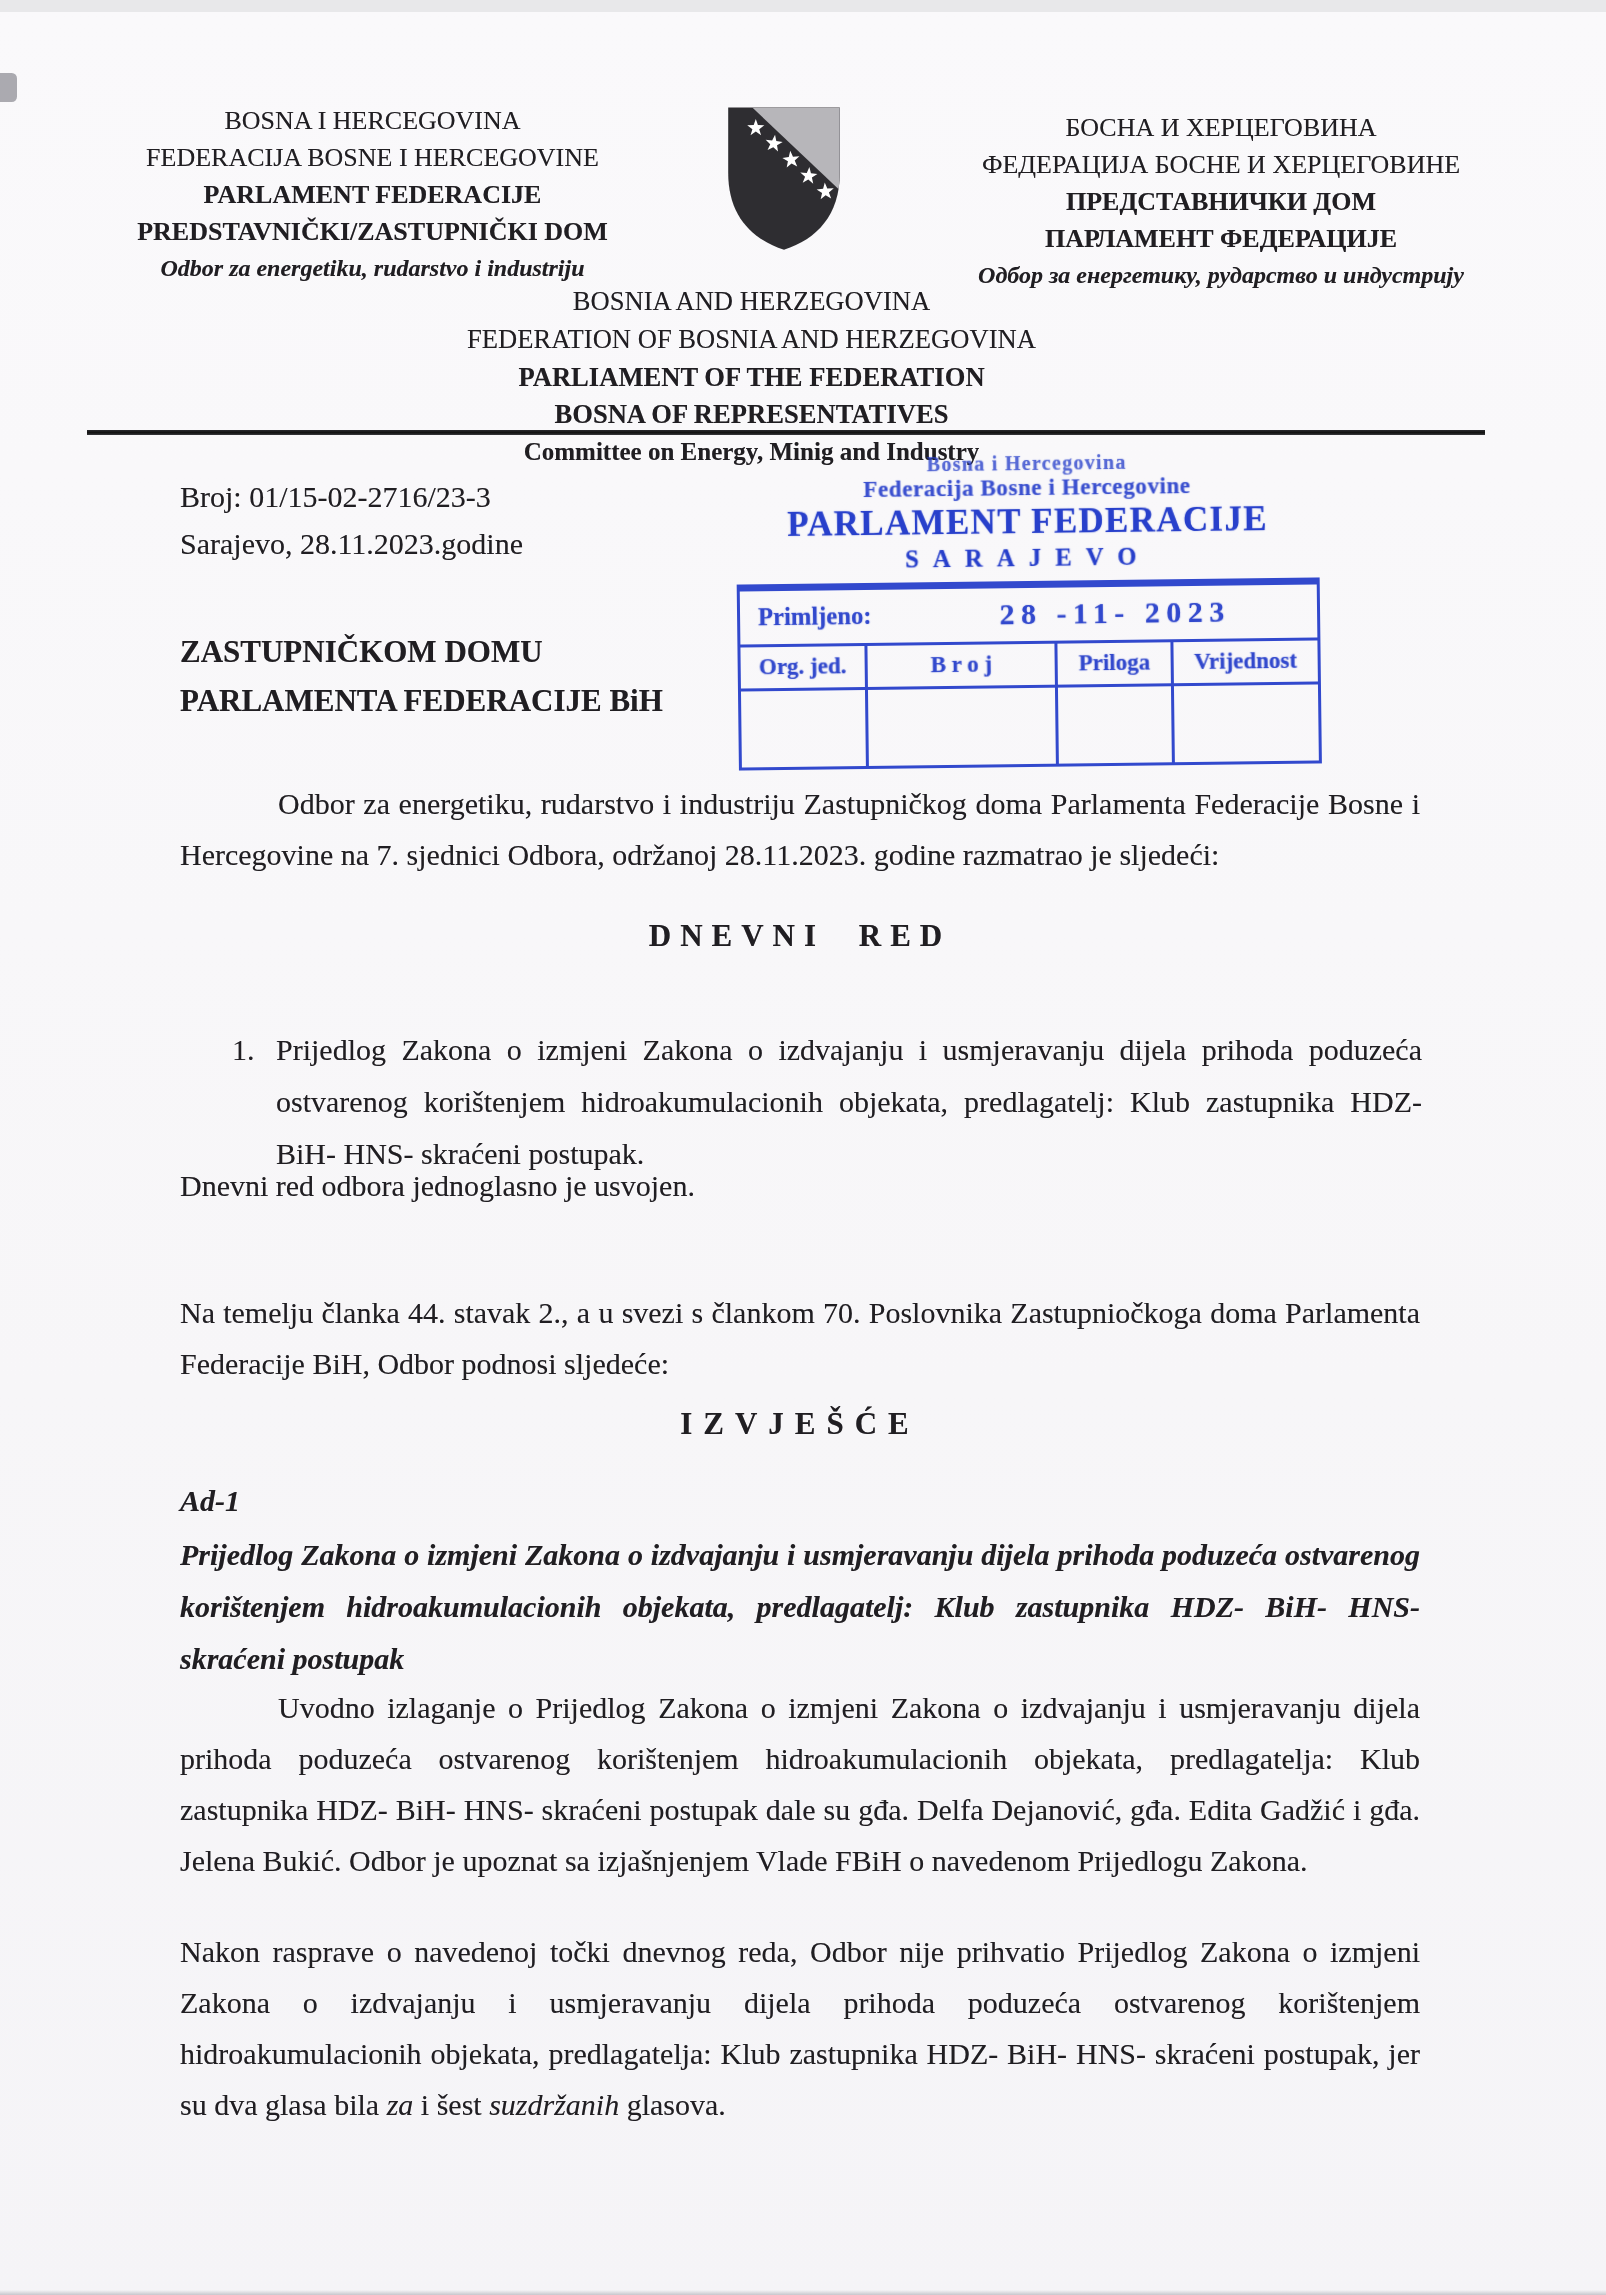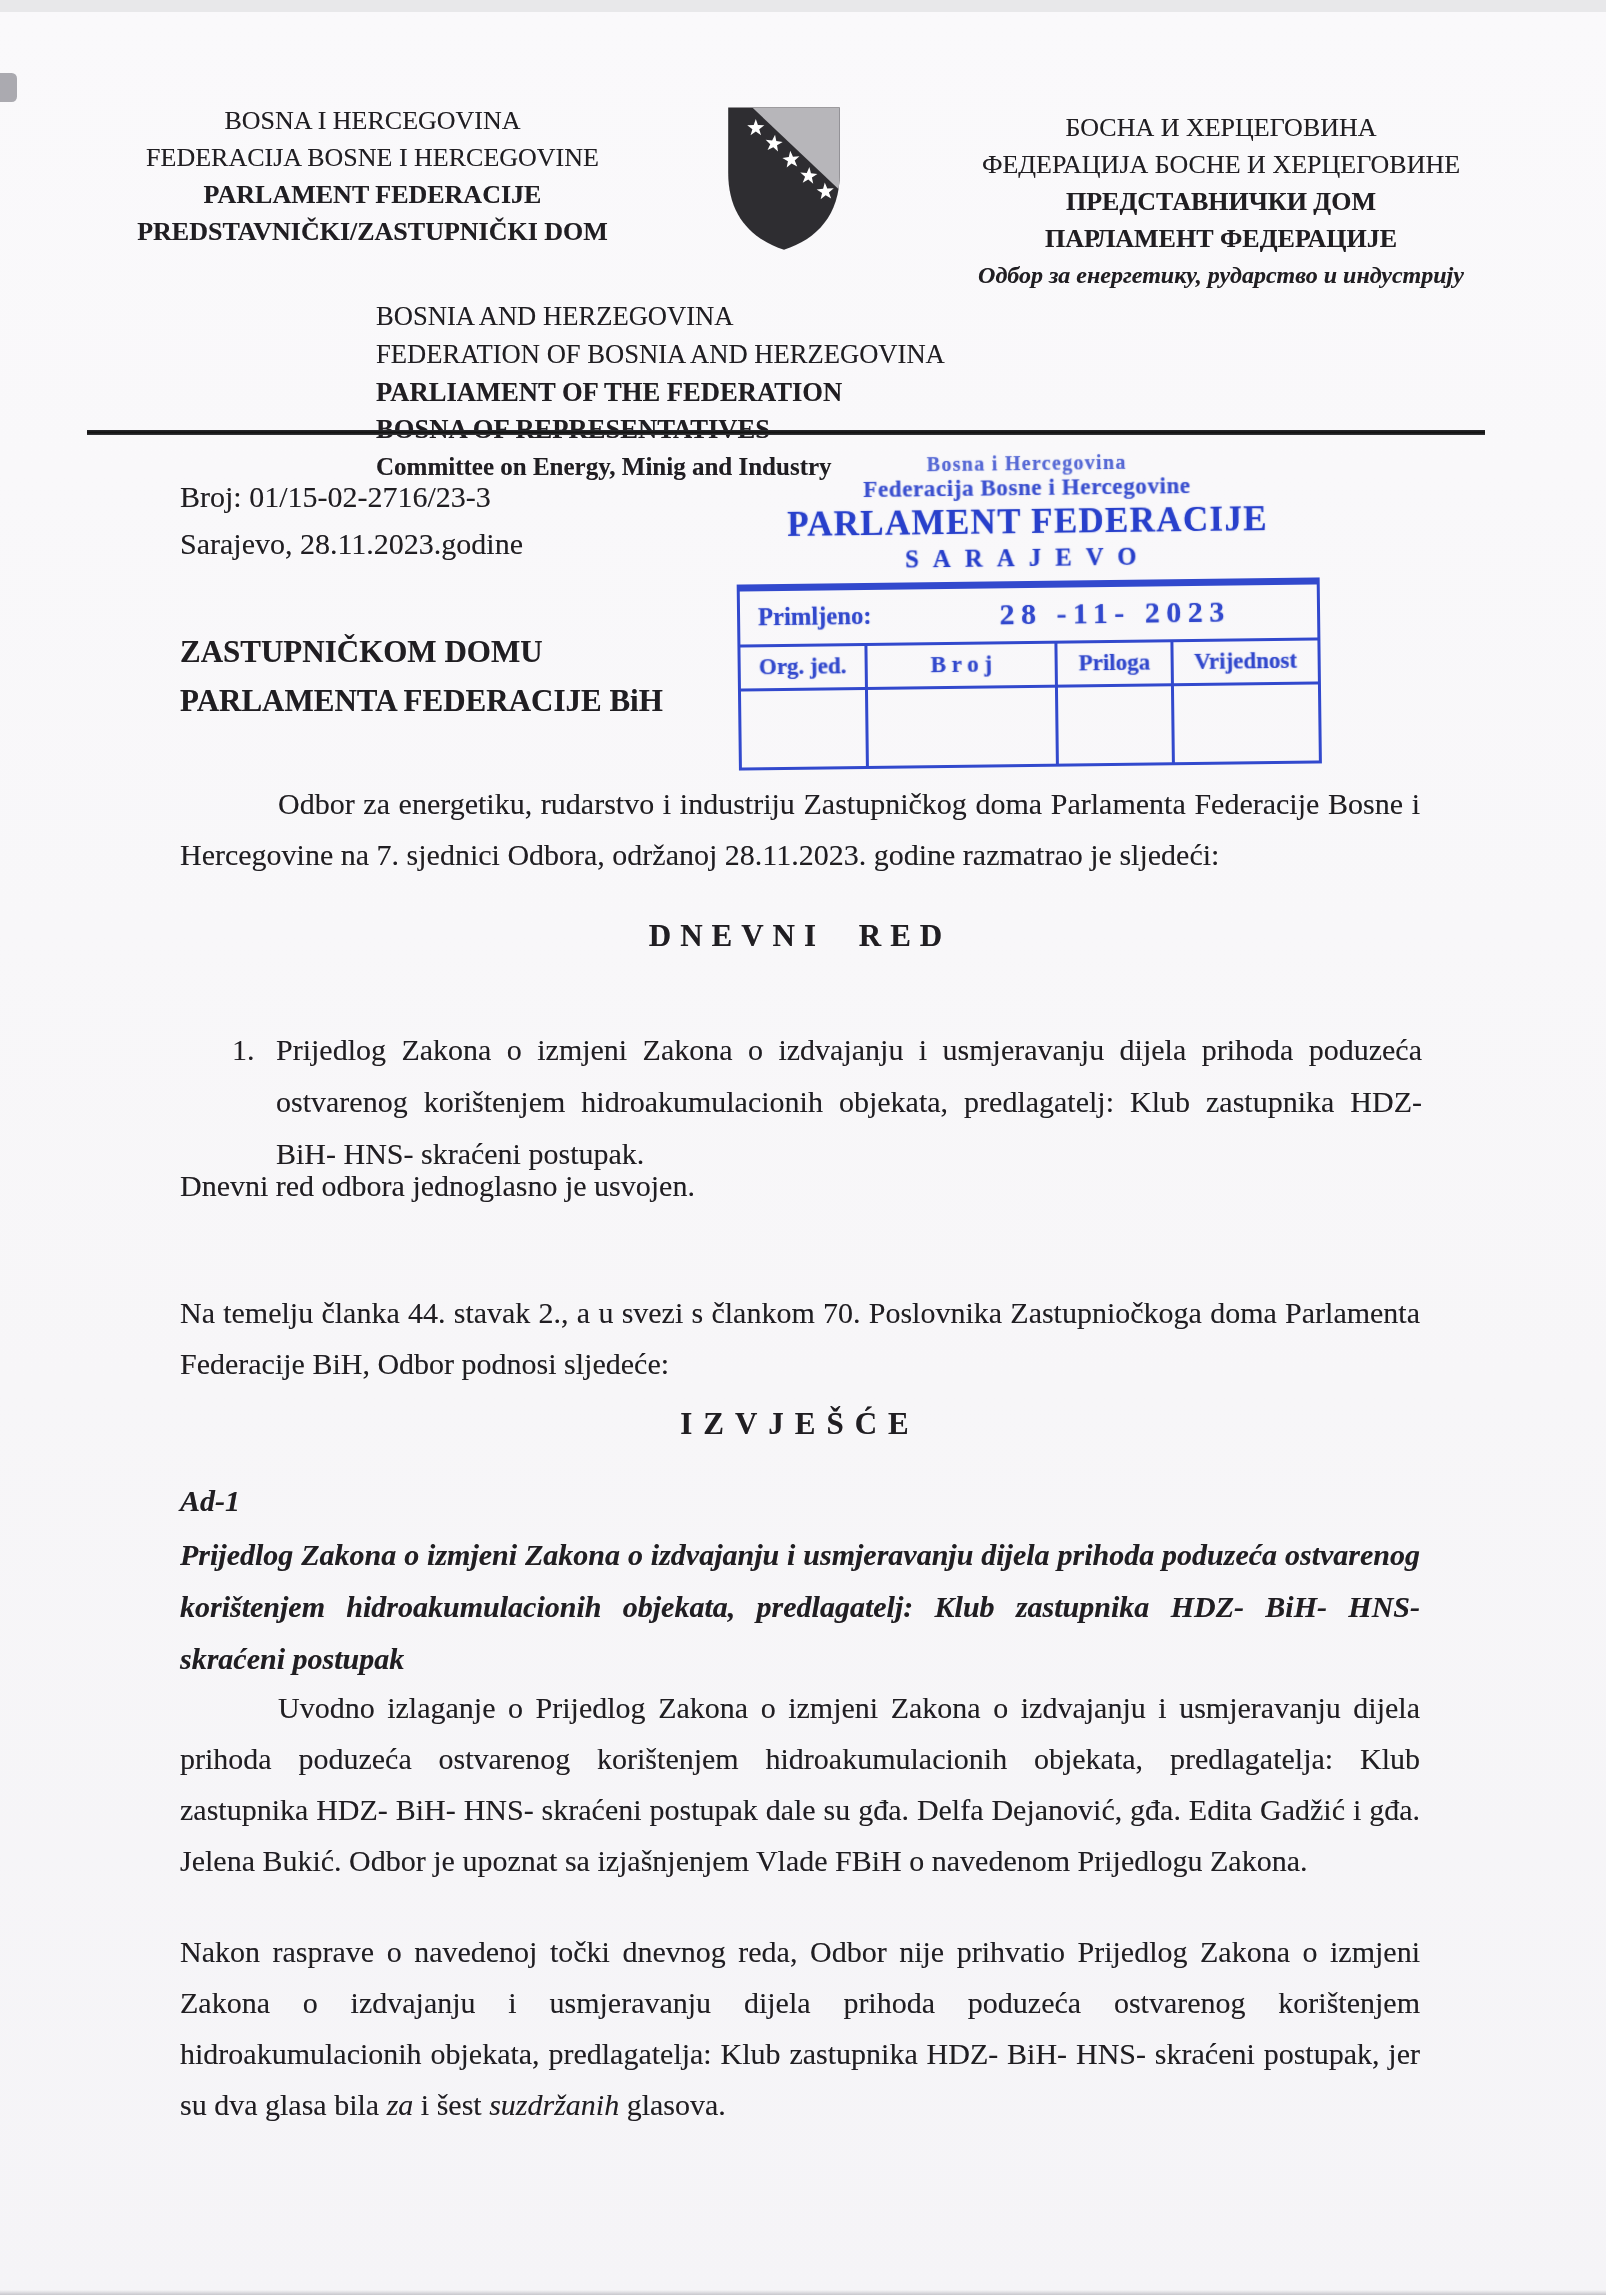--- a/index.html
+++ b/index.html
@@ -12,21 +12,21 @@
     color:#201e22;
     overflow:hidden;
   }
   .doc-text{text-shadow:0 0 0.6px rgba(32,30,34,0.40);}
   .italic{font-style:italic;}
 
   
   .org-block{position:absolute;line-height:1.42;}
   .org-left{left:97px;top:91px;width:551px;text-align:center;font-size:26px;}
   .org-right{left:894px;top:98px;width:654px;text-align:center;font-size:26px;}
-  .org-center{left:376px;top:286px;width:751px;font-size:26.6px;}
+  .org-center{left:376px;top:271px;width:751px;text-align:center;font-size:26.6px;}
   .org-line-strong{font-weight:bold;}
   .org-line-committee{font-weight:bold;font-style:italic;font-size:24px;}
   .org-center .org-line-committee{font-style:normal;font-weight:bold;font-size:25px;}
 
   
   .emblem{position:absolute;left:707px;top:92px;width:154px;height:150px;}
 
   
   .header-rule{position:absolute;left:87px;top:418px;width:1398px;height:4.5px;
     background:linear-gradient(180deg,#2a2a2e,#111 55%,#3a3a3e);}
@@ -92,20 +92,21 @@
 </head>
 <body>
 
 <div class="page">
 
   <div class="org-block org-left doc-text">
     <div>BOSNA I HERCEGOVINA</div>
     <div>FEDERACIJA BOSNE I HERCEGOVINE</div>
     <div class="org-line-strong">PARLAMENT FEDERACIJE</div>
     <div class="org-line-strong">PREDSTAVNIČKI/ZASTUPNIČKI DOM</div>
+    <div class="org-line-committee">Odbor za energetiku, rudarstvo i industriju</div>
   </div>
 
   <div class="emblem">
     <svg viewBox="0 0 210 250" width="154" height="150">
       <defs>
         <clipPath id="shieldClip">
           <path d="M12,6 L198,6 L198,115 C198,185 160,225 105,243 C50,225 12,185 12,115 Z"></path>
         </clipPath>
         <polygon id="star" points="0,-15 3.5,-4.9 14.3,-4.6 5.7,1.9 8.8,12.1 0,6 -8.8,12.1 -5.7,1.9 -14.3,-4.6 -3.5,-4.9" fill="#ffffff"></polygon>
       </defs>

